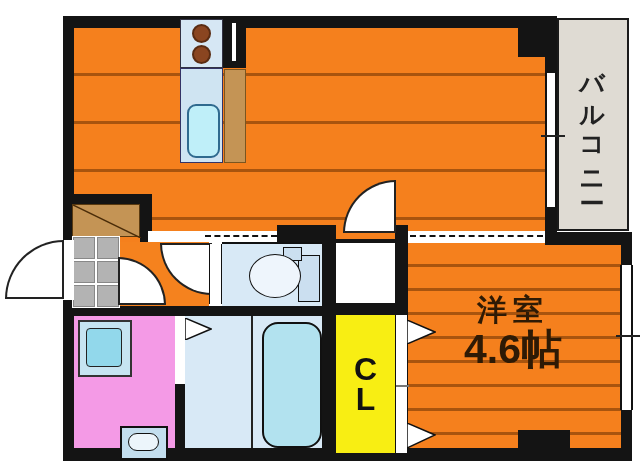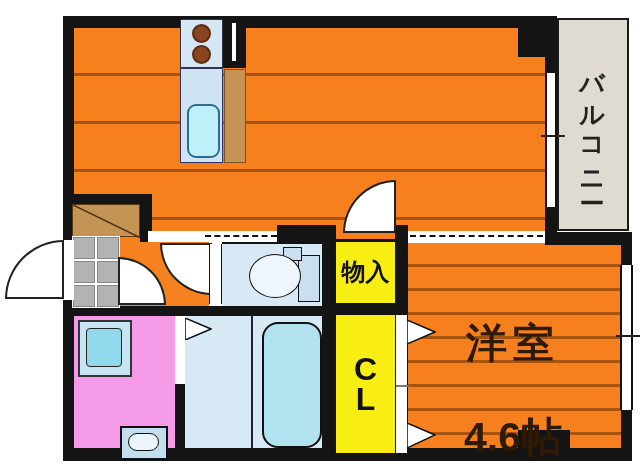--- a/index.html
+++ b/index.html
@@ -108,23 +108,20 @@
 
   <div class="abs blue-room" style="left:222px;top:242px;width:100px;height:64px;border-top:2px solid #111;">
     <div style="position:absolute;inset:0;">
       <div style="position:absolute;left:76px;top:11px;width:20px;height:45px;background:#CBDFF0;border:1.5px solid #111;"></div>
       <div style="position:absolute;left:61px;top:3px;width:17px;height:12px;background:#CBDFF0;border:1.5px solid #111;"></div>
       <div style="position:absolute;left:27px;top:10px;width:50px;height:42px;background:#EEF5FC;border:1.5px solid #111;border-radius:50%;"></div>
     </div>
   </div>
   <div class="abs" style="left:209px;top:244px;width:13px;height:60px;background:#fff;border-left:1.5px solid #111;border-right:1.5px solid #111;"></div>
 
-  <div class="abs ylw roomlabel" style="left:336px;top:242px;width:59px;height:61px;display:flex;align-items:center;justify-content:center;">
-    <span style="font-size:24px;color:#111;">物入</span>
-  </div>
   <div class="abs ylw" style="left:336px;top:315px;width:59px;height:138px;display:flex;flex-direction:column;align-items:center;justify-content:center;line-height:0.95;">
     <span style="font-size:32px;font-weight:800;color:#111;">C</span>
     <span style="font-size:32px;font-weight:800;color:#111;">L</span>
   </div>
   <div class="abs" style="left:395px;top:315px;width:13px;height:138px;background:#fff;border-left:1.5px solid #111;border-right:1.5px solid #111;">
     <div class="tick" style="left:0;top:70px;width:13px;height:2px;background:#777;"></div>
   </div>
 
   <div class="abs" style="left:407px;top:320px;">
     <svg width="29" height="24" viewBox="0 0 29 24">
@@ -153,17 +150,17 @@
   <div class="abs" style="left:175px;top:316px;width:10px;height:68px;background:#fff;"></div>
   <div class="abs" style="left:185px;top:318px;">
     <svg width="27" height="22" viewBox="0 0 27 22">
         <polygon points="0,0 26,11 0,22" fill="#fff" stroke="#111" stroke-width="1.5"></polygon>
       </svg>
   </div>
 
   <div class="abs roomlabel" style="left:300px;top:76px;width:210px;">
   </div>
   <div class="abs roomlabel" style="left:420px;top:293px;width:186px;">
-    <div style="font-size:41px;letter-spacing:6px;margin-top:28px;">洋室</div>
-    <div style="font-size:41px;margin-top:48px;">4.6帖</div>
+    <div style="font-size:30px;letter-spacing:6px;">洋室</div>
+    <div style="font-size:41px;">4.6帖</div>
   </div>
 
 </div>
 
 </body></html>

